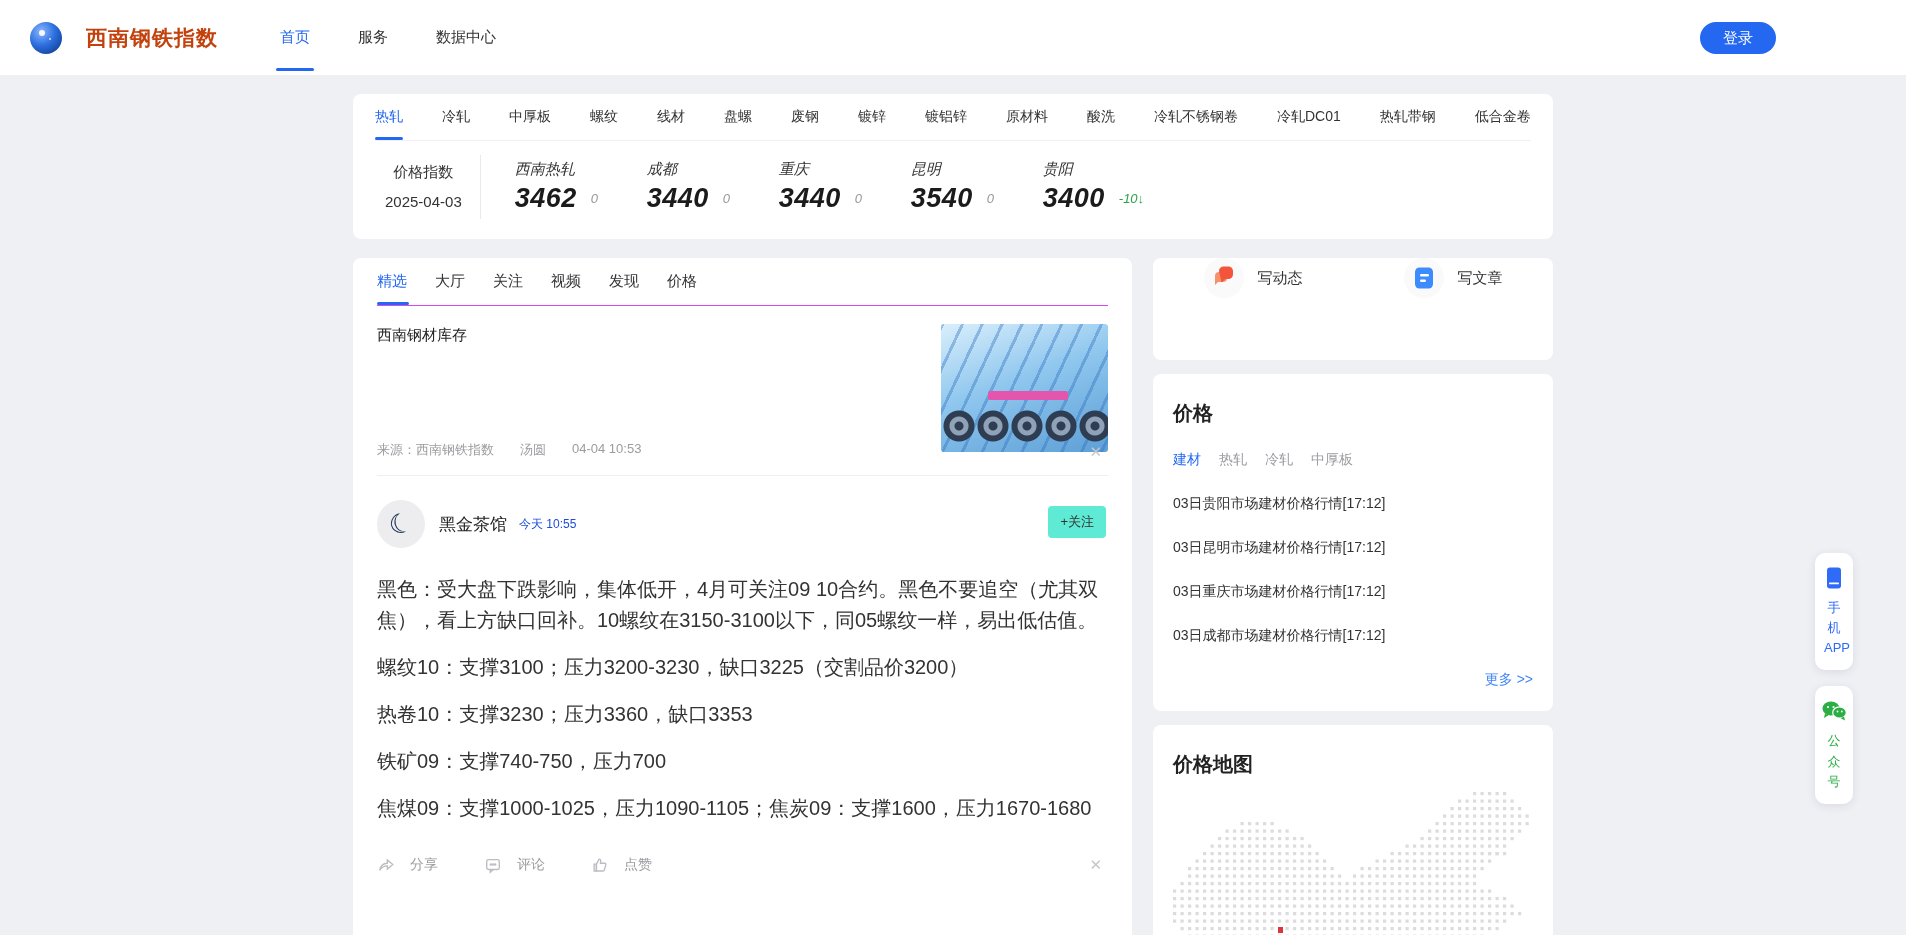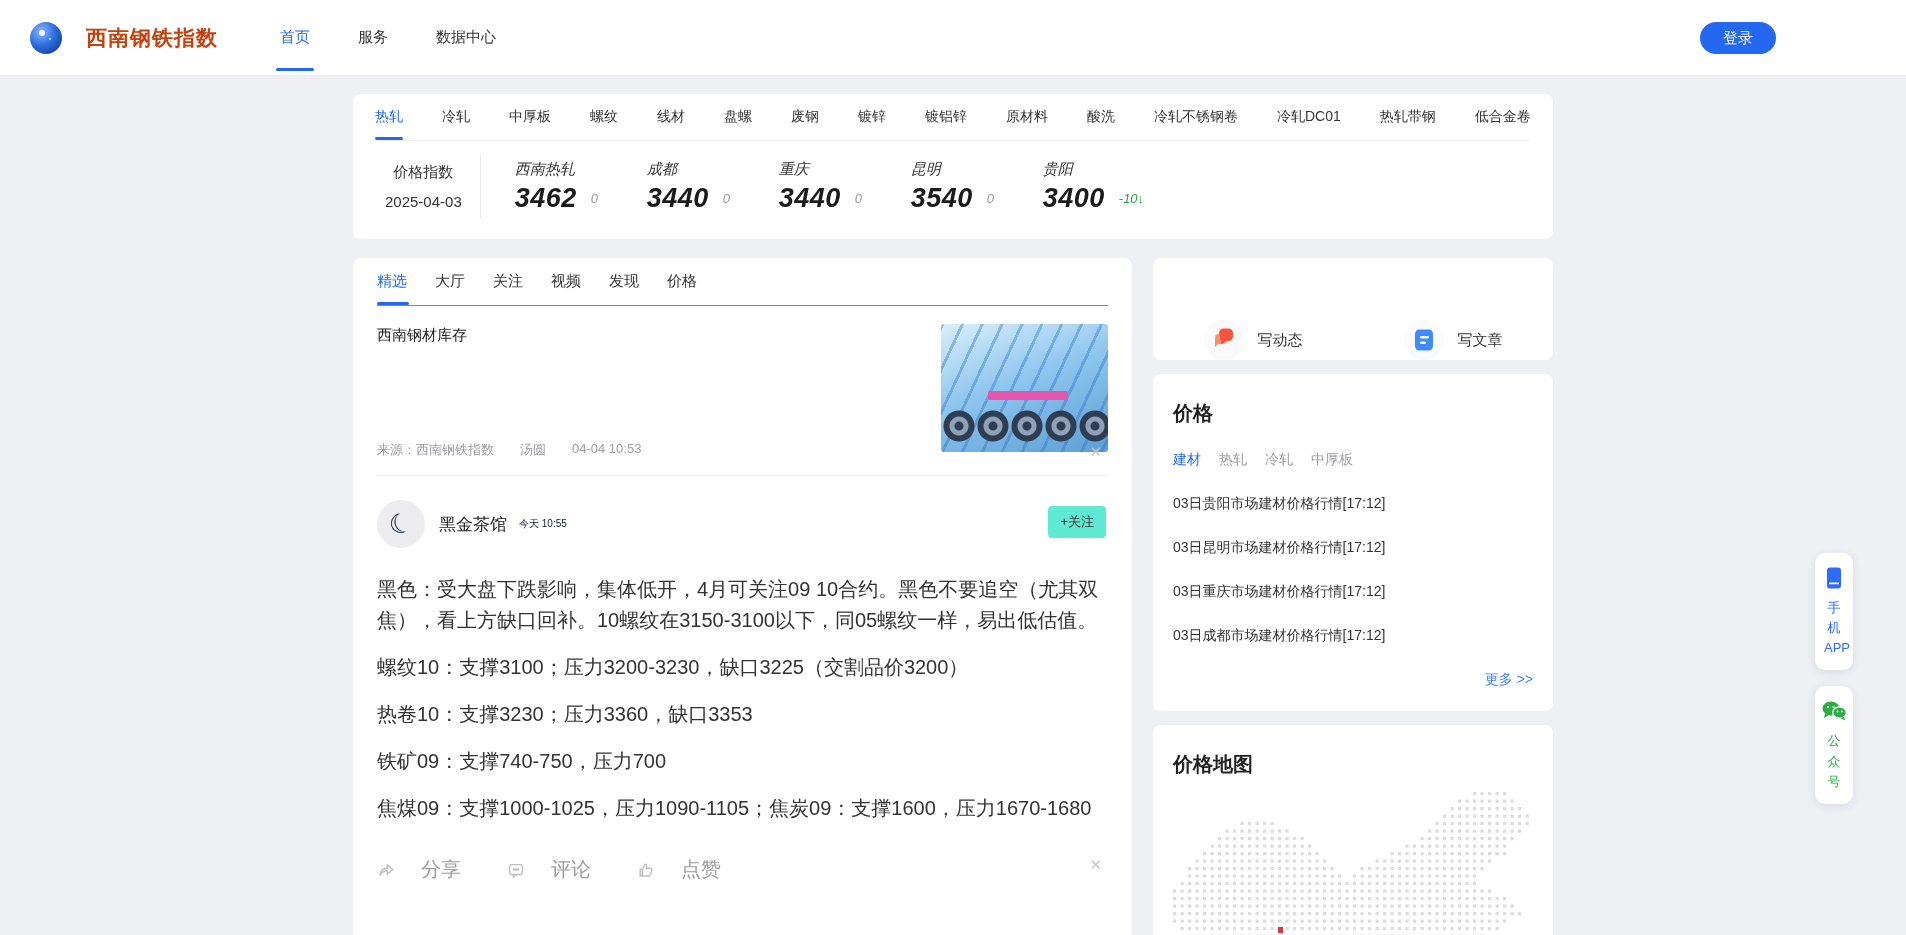--- a/index.html
+++ b/index.html
@@ -76,32 +76,32 @@
   .article-meta { margin-top:96px; display:flex; gap:26px; font-size:13px; color:#9c9ca1; }
   .close-x { position:absolute; right:6px; bottom:14px; color:#c6c6cb; font-size:15px; cursor:pointer; }
 
   
   .post { position:relative; padding-top:24px; }
   .post-head { display:flex; align-items:center; }
   .avatar { width:48px; height:48px; border-radius:50%; background:#ededf0; display:flex;
             align-items:center; justify-content:center; cursor:pointer; }
   .avatar .moon { color:#1d3154; font-size:27px; line-height:1; transform:rotate(-18deg); }
   .post-name { font-size:17px; color:#222; margin-left:14px; cursor:pointer; }
-  .post-time { font-size:10px; color:#0f172a; margin-left:12px; }
+  .post-time { font-size:12px; color:#1d4ed8; margin-left:12px; }
   .follow-btn { position:absolute; right:2px; top:30px; background:#5eead4; border:none; border-radius:4px;
                 padding:7px 12px; font-size:13px; color:#333; cursor:pointer; font-family:inherit; }
   .post-body p { font-size:20px; color:#333; line-height:1.55; margin-top:16px; max-width:746px; }
   .post-body p:first-child { margin-top:26px; }
   .post-actions { position:relative; display:flex; gap:46px; margin-top:32px; align-items:center; }
-  .action { display:flex; align-items:center; gap:26px; color:#9b9ba0; font-size:20px; cursor:pointer; }
+  .action { display:flex; align-items:center; gap:15px; color:#9b9ba0; font-size:14px; cursor:pointer; }
   .action svg { width:18px; height:18px; stroke:#bcbcc2; fill:none; stroke-width:1.5; }
   .post-close { position:absolute; right:6px; top:0; color:#c6c6cb; font-size:15px; cursor:pointer; }
 
   
-  .compose-card { height:102px; display:flex; align-items:flex-end; }
+  .compose-card { height:102px; display:flex; align-items:flex-start; }
   .compose { flex:1; display:flex; align-items:center; justify-content:center; gap:14px; cursor:pointer; }
   .compose-label { font-size:15px; color:#333; }
   .ic-wrap { width:40px; height:40px; border-radius:50%; background:#fafafb; display:flex;
              align-items:center; justify-content:center; }
 
   .price-card { padding:26px 20px 18px; }
   .panel-title { font-size:20px; font-weight:bold; color:#222; }
   .price-tabs { display:flex; gap:18px; margin-top:24px; }
   .price-tab { font-size:14px; color:#9c9ca1; cursor:pointer; }
   .price-tab.active { color:var(--accent); }

